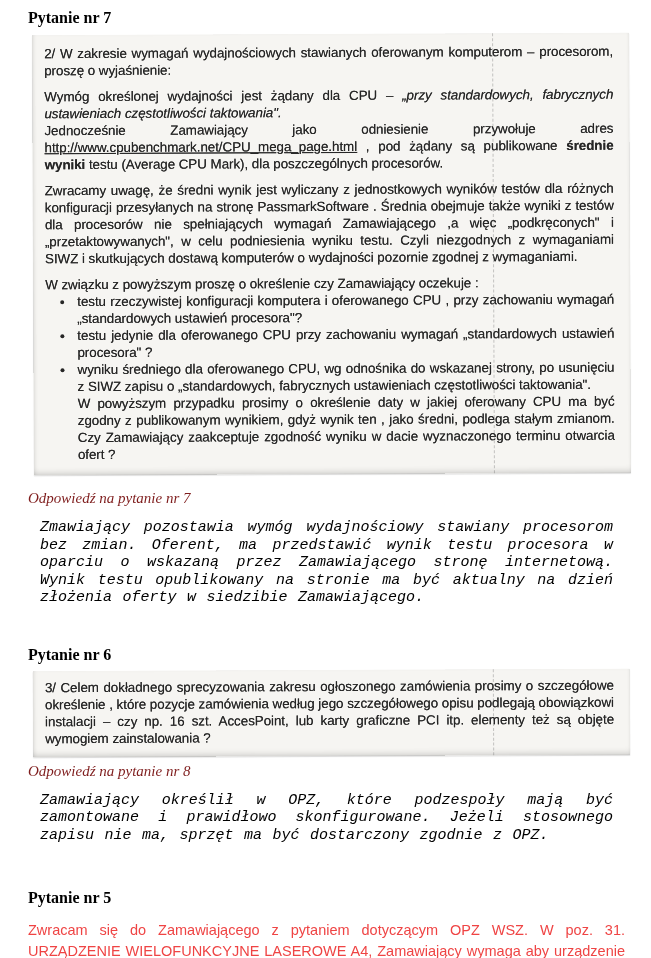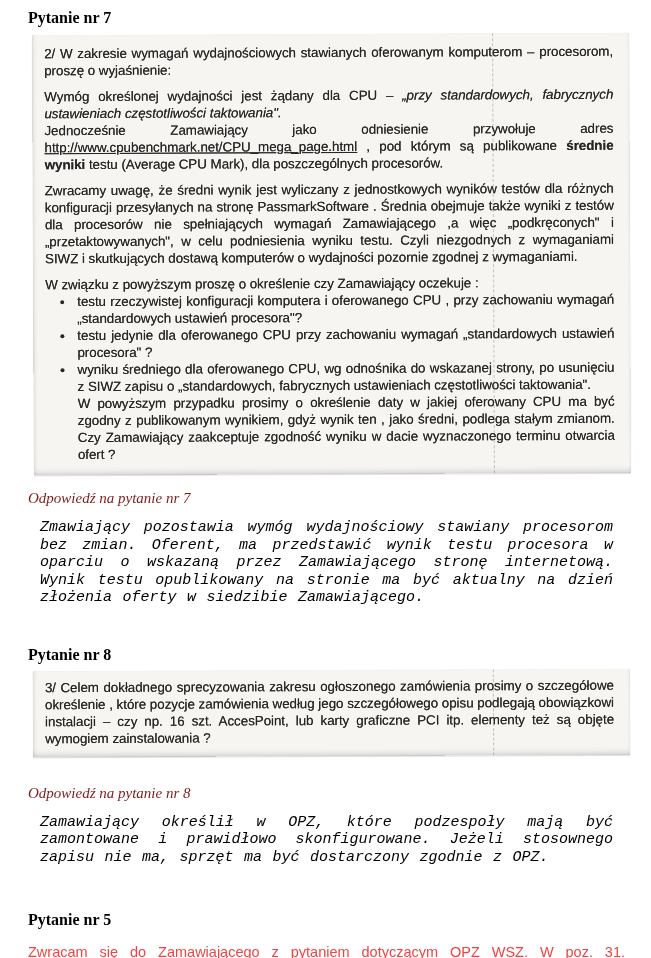--- a/index.html
+++ b/index.html
@@ -63,51 +63,51 @@
     text-align:justify; word-spacing:1.5px;
     color:#000; margin:12px;
   }
   
   .q9-body {
     margin:13px 0 0;
     font-size:14.5px; line-height:20.5px;
     text-align:justify; color:#ef4444;
   }
   .h-q8 { margin-top:38px; }
-  .h-a8 { margin-top:28px; }
+  .h-a8 { margin-top:6px; }
   .h-q9 { margin-top:44px; }
   .scan-q8 { margin-top:6px; padding:8px 16px 10px 12px; }
 </style>
 </head>
 <body>
 
 <div class="page">
 
   <h2 class="q-heading">Pytanie nr 7</h2>
 
   <div class="scan">
     <div class="fold-line"></div>
     <p><span>2/ W zakresie wymagań wydajnościowych stawianych oferowanym komputerom – procesorom, proszę o wyjaśnienie:</span></p>
     <p class="gap"><span>Wymóg określonej wydajności jest żądany dla CPU – </span><span class="it">„przy standardowych, fabrycznych ustawieniach częstotliwości taktowania".</span></p>
-    <p><span>Jednocześnie Zamawiający jako odniesienie przywołuje adres </span><span class="url">http://www.cpubenchmark.net/CPU_mega_page.html</span><span> , pod którym są publikowane </span><span class="b">średnie wyniki</span><span> testu (Average CPU Mark), dla poszczególnych procesorów.</span></p>
+    <p><span>Jednocześnie Zamawiający jako odniesienie przywołuje adres </span><span class="url">http://www.cpubenchmark.net/CPU_mega_page.html</span><span> , pod żądany są publikowane </span><span class="b">średnie wyniki</span><span> testu (Average CPU Mark), dla poszczególnych procesorów.</span></p>
     <p class="gap"><span>Zwracamy uwagę, że średni wynik jest wyliczany z jednostkowych wyników testów dla różnych konfiguracji przesyłanych na stronę PassmarkSoftware . Średnia obejmuje także wyniki z testów dla procesorów nie spełniających wymagań Zamawiającego ,a więc „podkręconych" i „przetaktowywanych", w celu podniesienia wyniku testu. Czyli niezgodnych z wymaganiami SIWZ i skutkujących dostawą komputerów o wydajności pozornie zgodnej z wymaganiami.</span></p>
     <p class="gap"><span>W związku z powyższym proszę o określenie czy Zamawiający oczekuje :</span></p>
     <ul>
       <li><span>testu rzeczywistej konfiguracji komputera i oferowanego CPU , przy zachowaniu wymagań „standardowych ustawień procesora"?</span></li>
       <li><span>testu jedynie dla oferowanego CPU przy zachowaniu wymagań „standardowych ustawień procesora" ?</span></li>
       <li><span>wyniku średniego dla oferowanego CPU, wg odnośnika do wskazanej strony, po usunięciu z SIWZ zapisu o „standardowych, fabrycznych ustawieniach częstotliwości taktowania".</span>
         <div class="bullet-cont">W powyższym przypadku prosimy o określenie daty w jakiej oferowany CPU ma być zgodny z publikowanym wynikiem, gdyż wynik ten , jako średni, podlega stałym zmianom. Czy Zamawiający zaakceptuje zgodność wyniku w dacie wyznaczonego terminu otwarcia ofert ?</div>
       </li>
     </ul>
   </div>
 
   <h3 class="ans-heading">Odpowiedź na pytanie nr 7</h3>
   <p class="ans-body">Zmawiający pozostawia wymóg wydajnościowy stawiany procesorom bez zmian. Oferent, ma przedstawić wynik testu procesora w oparciu o wskazaną przez Zamawiającego stronę internetową. Wynik testu opublikowany na stronie ma być aktualny na dzień złożenia oferty w siedzibie Zamawiającego.</p>
 
-  <h2 class="q-heading h-q8">Pytanie nr 8</h2>
+  <h2 class="q-heading h-q8">Pytanie nr 6</h2>
 
   <div class="scan scan-q8">
     <div class="fold-line"></div>
     <p><span>3/ Celem dokładnego sprecyzowania zakresu ogłoszonego zamówienia prosimy o szczegółowe określenie , które pozycje zamówienia według jego szczegółowego opisu podlegają obowiązkowi instalacji – czy np. 16 szt. AccesPoint, lub karty graficzne PCI itp. elementy też są objęte wymogiem zainstalowania ?</span></p>
   </div>
 
   <h3 class="ans-heading h-a8">Odpowiedź na pytanie nr 8</h3>
   <p class="ans-body">Zamawiający określił w OPZ, które podzespoły mają być zamontowane i prawidłowo skonfigurowane. Jeżeli stosownego zapisu nie ma, sprzęt ma być dostarczony zgodnie z OPZ.</p>
 
   <h2 class="q-heading h-q9">Pytanie nr 5</h2>

